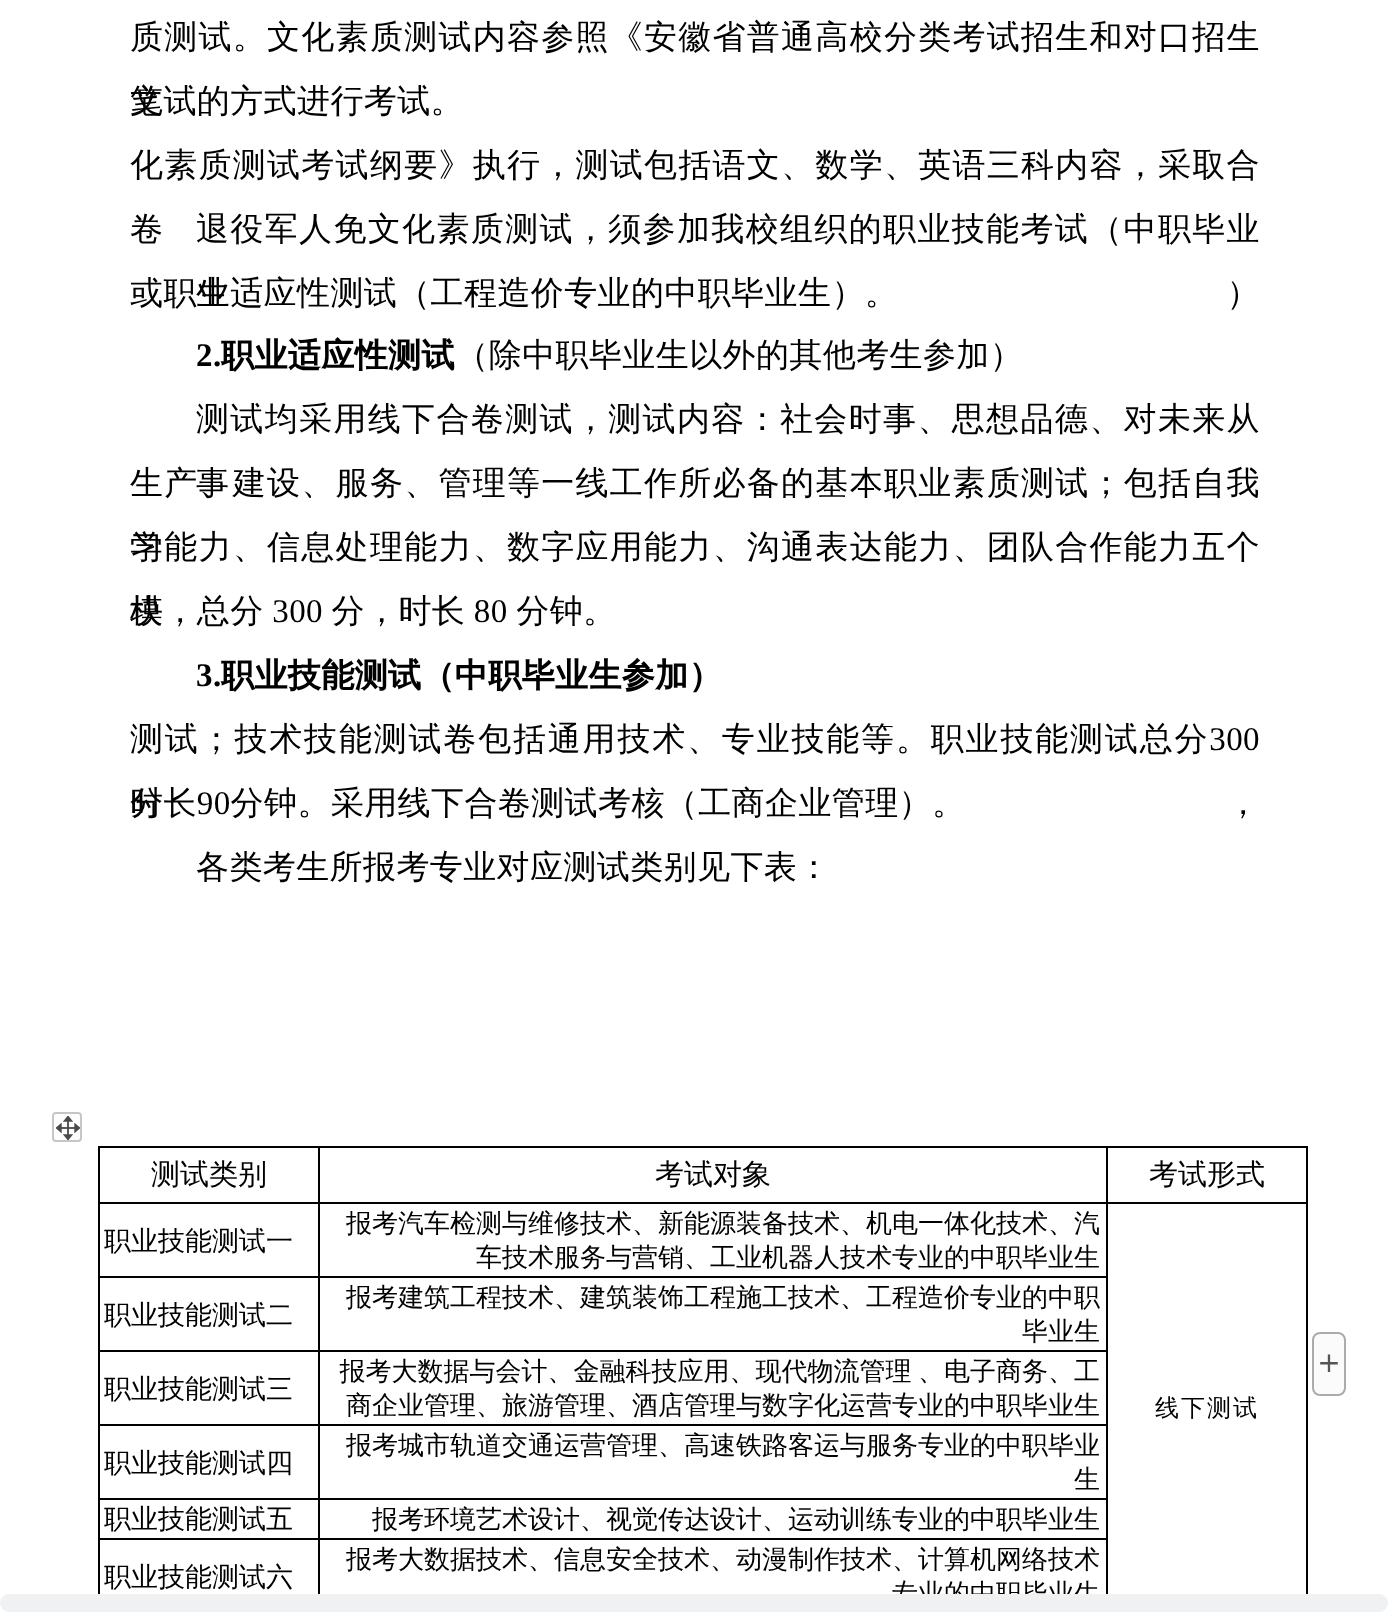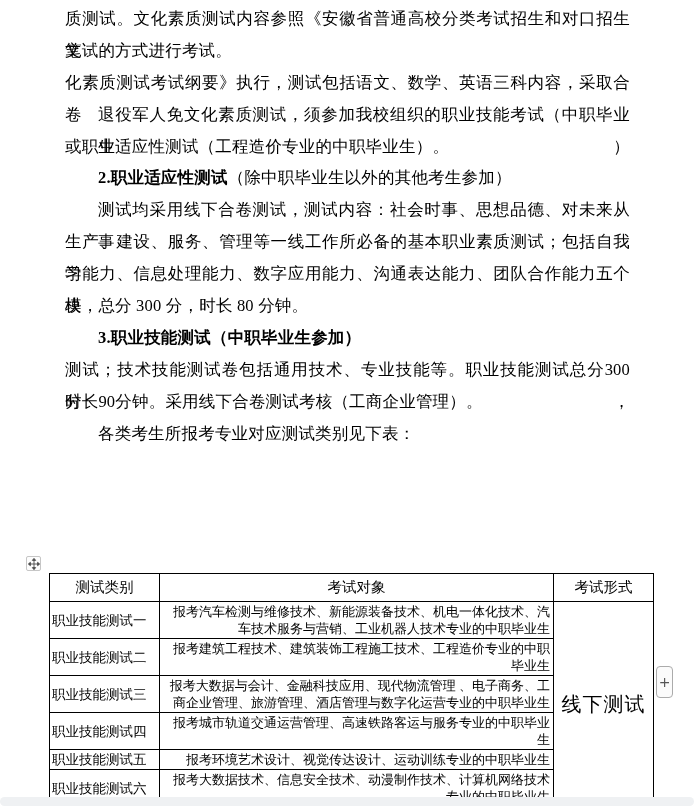--- a/index.html
+++ b/index.html
@@ -22,21 +22,21 @@
   
   .exam-table-wrap{position:absolute;left:49px;top:573px;}
   table.exam{border-collapse:collapse;table-layout:fixed;width:604px;background:#ffffff;}
   table.exam th, table.exam td{
     border:1px solid #000000;vertical-align:middle;
     font-weight:normal;overflow:hidden;
   }
   table.exam th{font-size:14.5px;text-align:center;height:27px;padding:0;}
   td.cat{font-size:13.5px;padding:1px 2px;line-height:17px;}
   td.aud{font-size:13px;text-align:right;padding:1px 3px;line-height:17px;letter-spacing:0;}
-  td.fmt{font-size:20px;text-align:center;letter-spacing:1px;}
+  td.fmt{font-size:12px;text-align:center;letter-spacing:1px;}
   .col-cat{width:110px;} .col-aud{width:394px;} .col-fmt{width:100px;}
 
   
   .move-handle{
     position:absolute;left:26px;top:556px;width:15px;height:15px;
     border:1px solid #c6c6c6;background:#fdfdfd;border-radius:2px;
     display:flex;align-items:center;justify-content:center;box-sizing:border-box;
   }
   .move-handle svg{display:block;}
 

